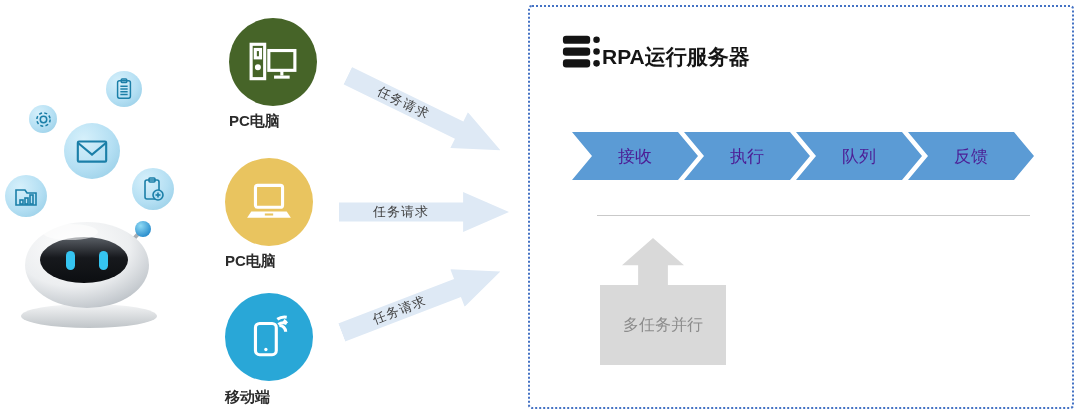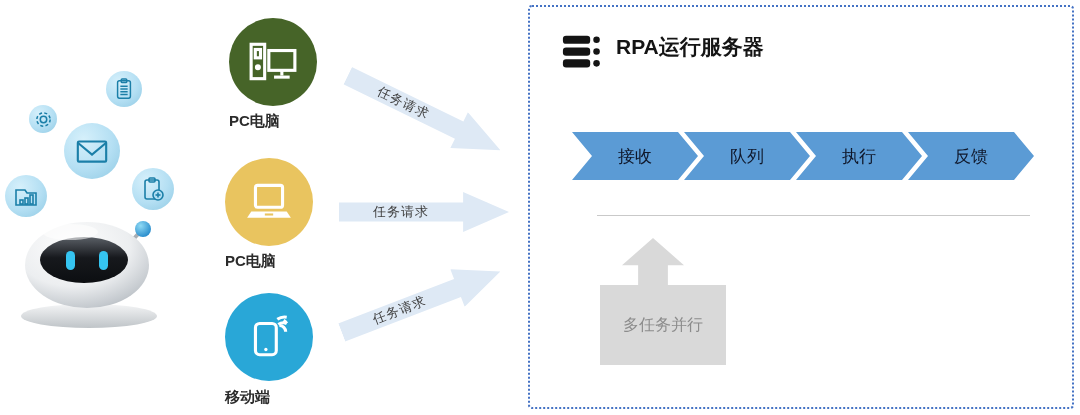--- a/index.html
+++ b/index.html
@@ -43,30 +43,30 @@
   .rot-down { transform:rotate(26deg); }
   .rot-up   { transform:rotate(-21deg); }
 
   
   .server-box {
     position:absolute; left:528px; top:5px; width:546px; height:404px;
     border:2px dotted #4472C4; border-radius:4px; background:#fff;
   }
   .server-header {
     position:absolute; left:32px; top:26px;
-    display:flex; align-items:flex-start; gap:14px;
+    display:flex; align-items:flex-end; 
   }
   .server-title { font-size:21px; font-weight:700; color:#141414; }
 
   .steps-row { position:absolute; left:42px; top:125px; display:flex; }
   .step {
     width:126px; height:48px; background:#5B9BD5;
     clip-path: polygon(0 0, calc(100% - 20px) 0, 100% 50%, calc(100% - 20px) 100%, 0 100%, 20px 50%);
     display:flex; align-items:center; justify-content:center;
-    color:#0f172a; font-size:17px;
+    color:#4c1d95; font-size:17px;
   }
   .step + .step { margin-left:-14px; }
 
   .divider {
     position:absolute; left:67px; top:208px; width:433px; height:1px; background:#C9C9C9;
   }
 
   .feature { position:absolute; top:231px; width:146px; }
   .feature .up-arrow {
     width:62px; height:47px; margin:0 auto; background:#D9D9D9;
@@ -220,22 +220,22 @@
             <circle cx="38" cy="18.5" r="3.6"></circle>
           <rect x="1" y="27" width="30" height="9" rx="3.5"></rect>
             <circle cx="38" cy="31.5" r="3.6"></circle>
         </g>
       </svg>
       <div class="server-title">RPA运行服务器</div>
     </div>
 
     <div class="steps-row">
       <div class="step">接收</div>
+      <div class="step">执行</div>
       <div class="step">队列</div>
-      <div class="step">执行</div>
       <div class="step">反馈</div>
     </div>
 
     <div class="divider"></div>
 
     <div class="feature" style="left:50px">
       <div class="up-arrow"></div>
       <div class="feature-box">多任务并行</div>
     </div>
 

